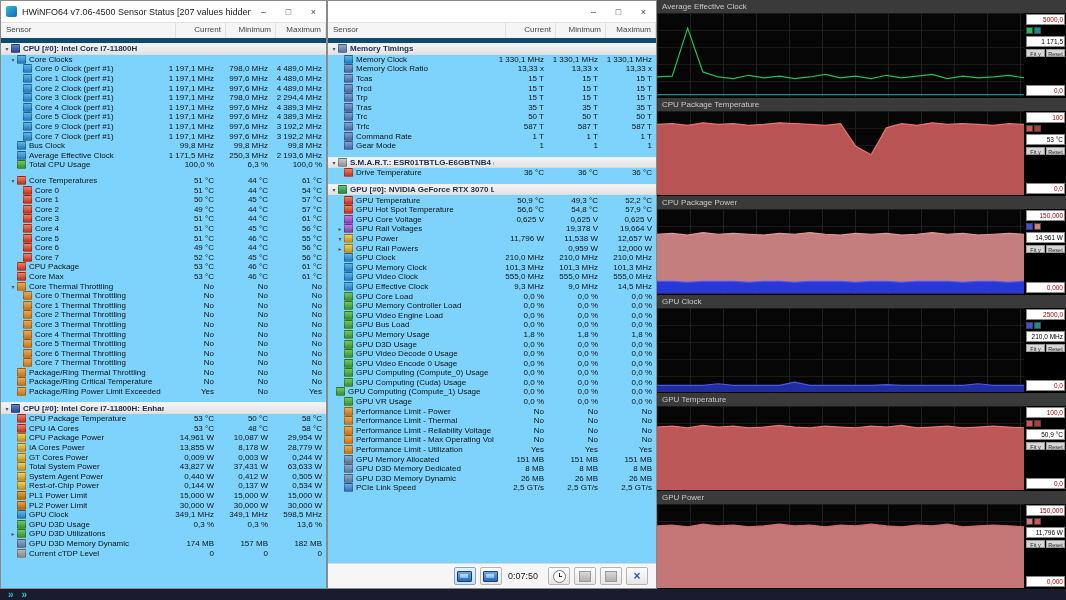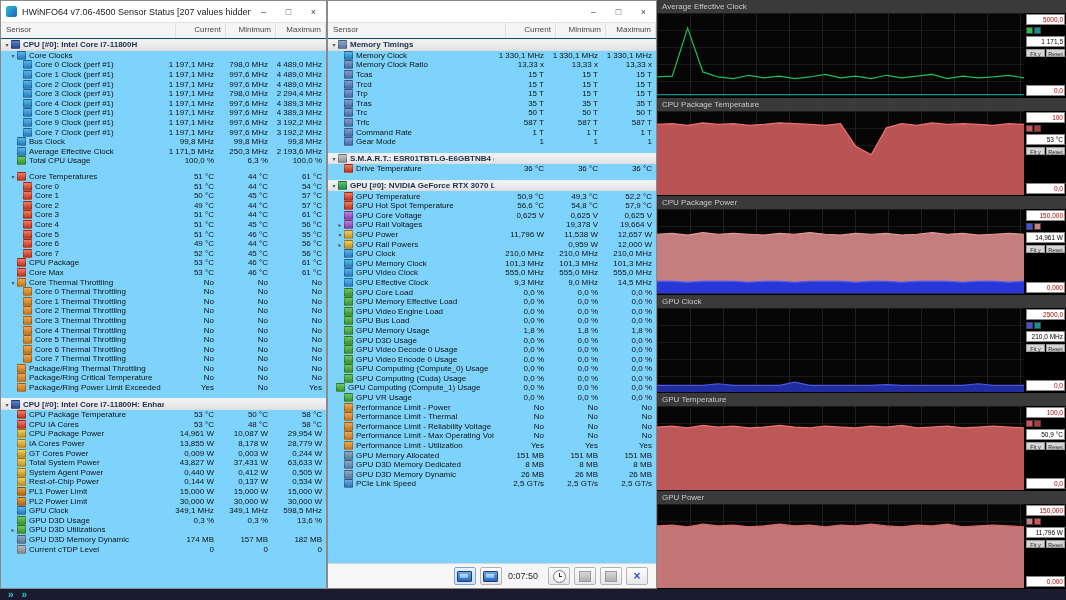--- a/index.html
+++ b/index.html
@@ -5,21 +5,21 @@
   html,body{margin:0;padding:0;}
   body{width:1066px;height:600px;background:#000;font-family:"Liberation Sans",sans-serif;overflow:hidden;position:relative;}
   .win{position:absolute;top:0;background:#fff;border:1px solid #8a8a8a;box-sizing:border-box;display:flex;flex-direction:column;}
   #win1{left:0;width:327px;height:589px;}
   #win2{left:327px;width:330px;height:589px;}
   .titlebar{height:21px;background:#fff;display:flex;align-items:center;flex:0 0 auto;}
   .title-icon{width:11px;height:11px;margin:0 5px;background:linear-gradient(135deg,#28c0d8,#2060c0);border-radius:2px;flex:0 0 auto;}
   .title-text{font-size:9px;color:#222;flex:1;white-space:nowrap;overflow:hidden;}
   .caption-btns{display:flex;flex:0 0 auto;height:100%;}
   .cap-btn{width:25px;height:100%;display:flex;align-items:center;justify-content:center;font-size:9px;color:#444;background:transparent;border:none;padding:0;}
-  .colhdr{height:15px;background:#f5f5f5;border-top:1px solid #e2e2e2;border-bottom:1px solid #0c4a6e;display:flex;font-size:8px;color:#444;align-items:center;flex:0 0 auto;}
+  .colhdr{height:15px;background:#f5f5f5;border-top:1px solid #e2e2e2;border-bottom:5px solid #0c4a6e;display:flex;font-size:8px;color:#444;align-items:center;flex:0 0 auto;}
   .colhdr .c-sensor{flex:1;padding-left:5px;border-right:1px solid #e0e0e0;height:100%;line-height:14px;}
   .colhdr .c-val{width:50px;text-align:right;padding-right:4px;border-right:1px solid #e0e0e0;height:100%;line-height:14px;box-sizing:border-box;}
   .rows{flex:1;overflow:hidden;background:#7dd3fc;}
   .row{height:9.6px;display:flex;align-items:center;font-size:8px;color:#111;white-space:nowrap;}
   .row.sec{background:linear-gradient(#f4f4f4,#e3e3e3);border-top:1px solid #eee;border-bottom:1px solid #ddd;}
   .row.sec .txt{font-weight:bold;color:#203050;}
   .row.gap{height:6px;}
   .row .lbl{flex:1;overflow:hidden;display:flex;align-items:center;}
   .row .val{width:50px;text-align:right;padding-right:4px;overflow:hidden;flex:0 0 auto;}
   .arrow{font-size:6px;width:8px;color:#555;text-align:center;flex:0 0 auto;}
@@ -877,21 +877,21 @@
           <span class="txt">GPU Core Load</span>
         </div>
         <div class="val">0,0 %</div>
         <div class="val">0,0 %</div>
         <div class="val">0,0 %</div>
       </div>
       <div class="row itm">
         <div class="lbl" style="padding-left: 8px;">
           <span class="arrow"></span>
           <span class="ricon ic-usage"></span>
-          <span class="txt">GPU Memory Effective Load</span>
+          <span class="txt">GPU Memory Controller Load</span>
         </div>
         <div class="val">0,0 %</div>
         <div class="val">0,0 %</div>
         <div class="val">0,0 %</div>
       </div>
       <div class="row itm">
         <div class="lbl" style="padding-left: 8px;">
           <span class="arrow"></span>
           <span class="ricon ic-usage"></span>
           <span class="txt">GPU Video Engine Load</span>

